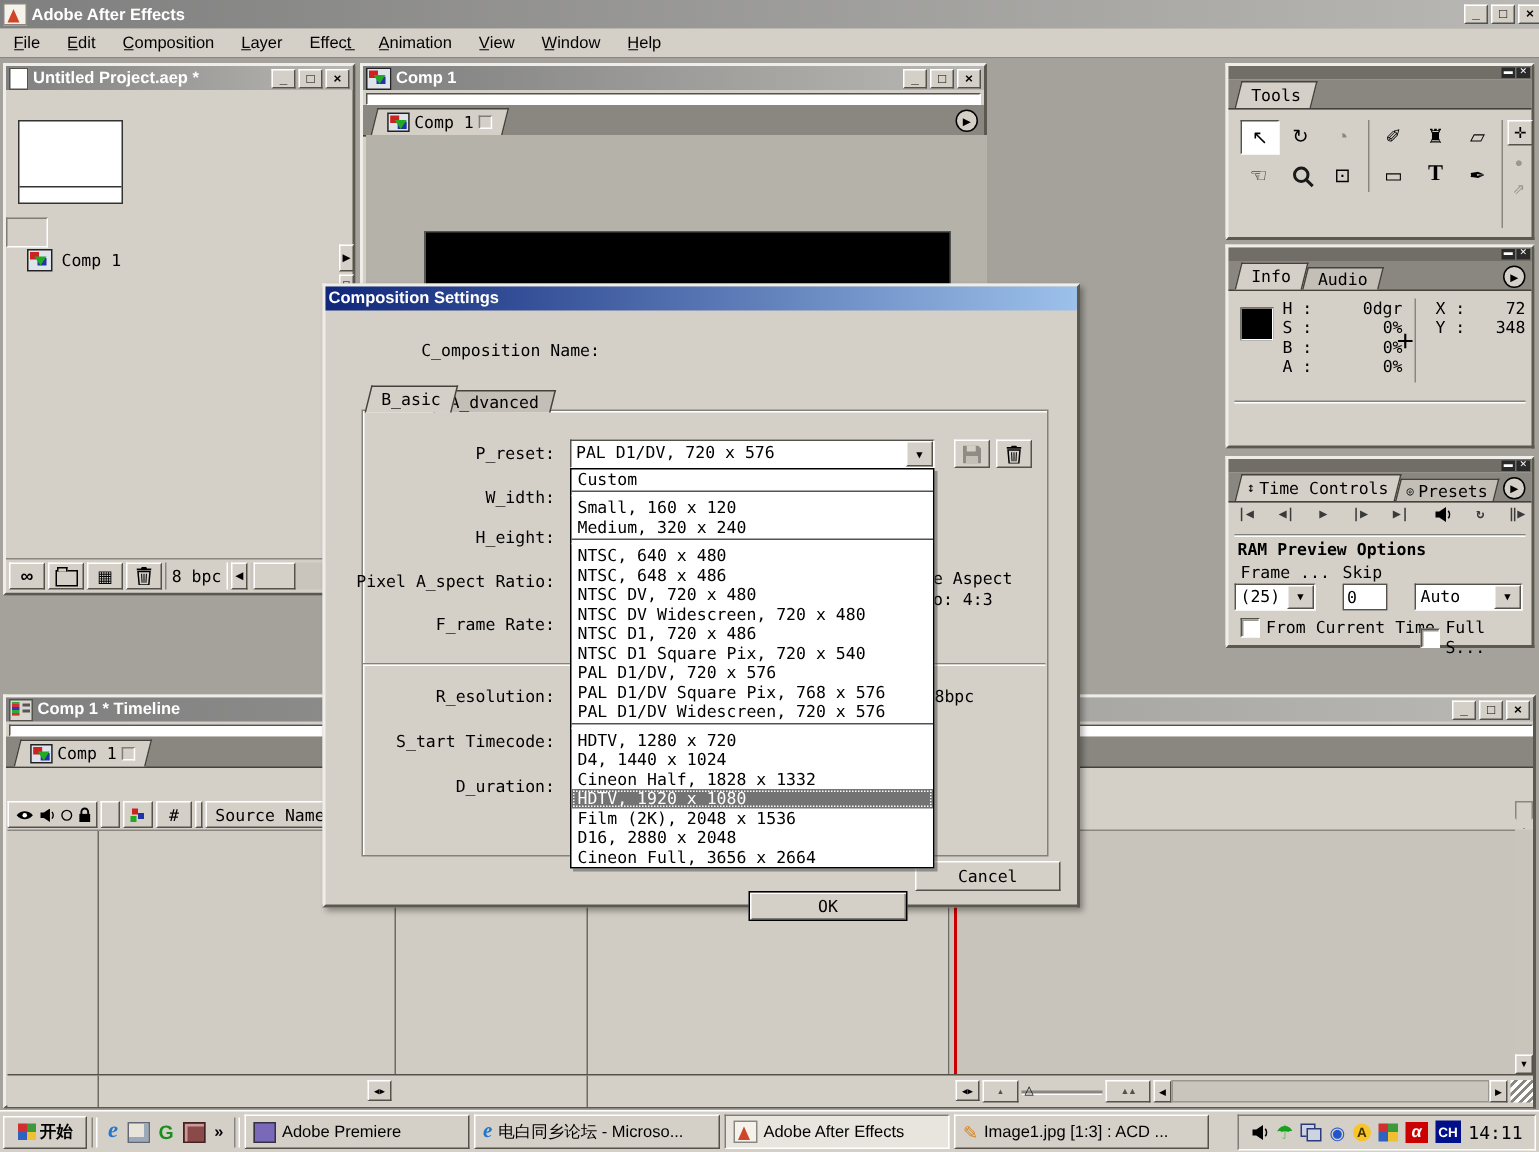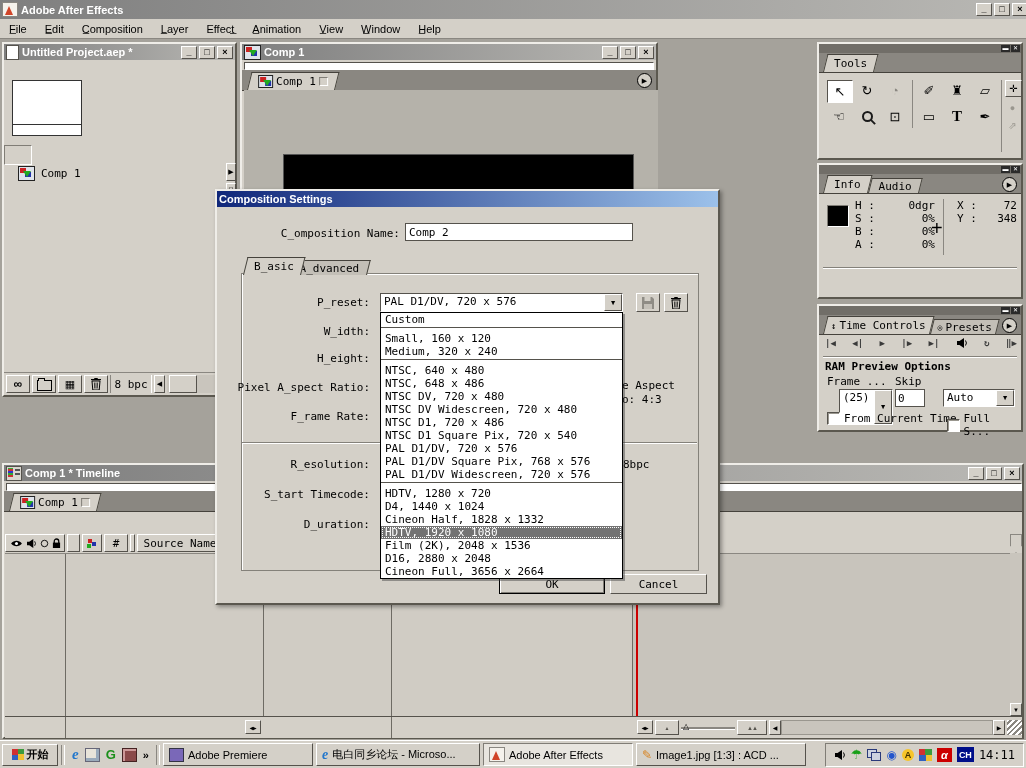--- a/index.html
+++ b/index.html
@@ -299,21 +299,21 @@
           </svg>
         </span>
       <span>↻</span>
       <span>‖▶</span>
     </div>
     <div class="abs groove" style="left:4px;top:50px;width:194px"></div>
     <div class="abs mono" style="left:6px;top:54px;font-weight:bold">RAM Preview Options</div>
     <div class="abs mono" style="left:8px;top:69px">Frame ...</div>
     <div class="abs mono" style="left:76px;top:69px">Skip</div>
     <div class="abs mono" style="left:124px;top:84px">Resolution</div>
-    <div class="abs combo mono" style="left:20px;top:83px;width:54px;height:36px">
+    <div class="abs combo mono" style="left:4px;top:83px;width:54px;height:18px">
       <span class="val">(25)</span>
       <span class="dropbtn raised">▼</span>
     </div>
     <input class="abs mono" style="left: 76px; top: 83px; width: 24px; height: 16px; border: 1px solid rgb(85, 82, 76); padding: 0px 2px; font-size: 11px;" value="0">
     <div class="abs combo mono" style="left:124px;top:83px;width:72px;height:18px">
       <span class="val">Auto</span>
       <span class="dropbtn raised">▼</span>
     </div>
     <div class="abs flex" style="left:8px;top:106px;gap:4px">
       <span class="cb"></span>
@@ -403,21 +403,20 @@
       <span class="abs raised btn" style="left:988px;top:3px;width:12px;height:15px;font-size:6px">▶</span>
       <span class="abs grip" style="left:1002px;top:3px;width:15px;height:15px"></span>
     </div>
   </div>
 
   <div class="abs win" style="left:215px;top:189px;width:505px;height:416px;box-shadow:2px 2px 4px rgba(0,0,0,.35)">
     <div class="tb tb-active">
       <span>Composition Settings</span>
     </div>
     <div class="abs dlabel" style="top:36px;left:50px">C̲omposition Name:</div>
-    <input class="abs mono" style="left: 188px; top: 32px; width: 220px; height: 16px; border: 1px solid rgb(85, 82, 76); padding: 0px 3px; font-size: 11px;" value="Comp 2">
 
     <div class="tab" style="position:absolute;left:26px;top:66px;height:17px;z-index:2">
         <span class="mono">B̲asic</span>
       </div>
     <div class="tab off" style="position:absolute;left:72px;top:69px;height:14px;z-index:1">
         <span class="mono">A̲dvanced</span>
       </div>
 
     <div class="abs" style="left:24px;top:82px;width:456px;height:296px;border:1px solid #84817a;box-shadow:inset 1px 1px 0 #fff"></div>
 
@@ -442,21 +441,21 @@
     <div class="abs dlabel" style="top:190px">Pixel A̲spect Ratio:</div>
     <div class="abs dlabel" style="top:219px">F̲rame Rate:</div>
     <div class="abs mono" style="left:405px;top:188px;white-space:nowrap">e Aspect</div>
     <div class="abs mono" style="left:405px;top:202px;white-space:nowrap">o: 4:3</div>
     <div class="abs groove" style="left:25px;top:251px;width:455px"></div>
     <div class="abs dlabel" style="top:267px">R̲esolution:</div>
     <div class="abs mono" style="left:406px;top:267px">8bpc</div>
     <div class="abs dlabel" style="top:297px">S̲tart Timecode:</div>
     <div class="abs dlabel" style="top:327px">D̲uration:</div>
 
-    <div class="abs btn mono" style="left:282px;top:383px;width:106px;height:20px;background:#d4d0c8;border:1px solid #000;box-shadow:inset 1px 1px 0 #fff,inset -1px -1px 0 #807d76">OK</div>
+    <div class="abs btn mono" style="left:282px;top:403px;width:106px;height:20px;background:#d4d0c8;border:1px solid #000;box-shadow:inset 1px 1px 0 #fff,inset -1px -1px 0 #807d76">OK</div>
     <div class="abs btn mono raised" style="left:393px;top:383px;width:97px;height:20px">Cancel</div>
 
     <div class="abs pop" style="left:163px;top:121px;width:241px;z-index:5">
       <div class="pi">Custom</div>
       <div class="psep"></div>
       <div class="pi">Small, 160 x 120</div>
       <div class="pi">Medium, 320 x 240</div>
       <div class="psep"></div>
       <div class="pi">NTSC, 640 x 480</div>
       <div class="pi">NTSC, 648 x 486</div>

